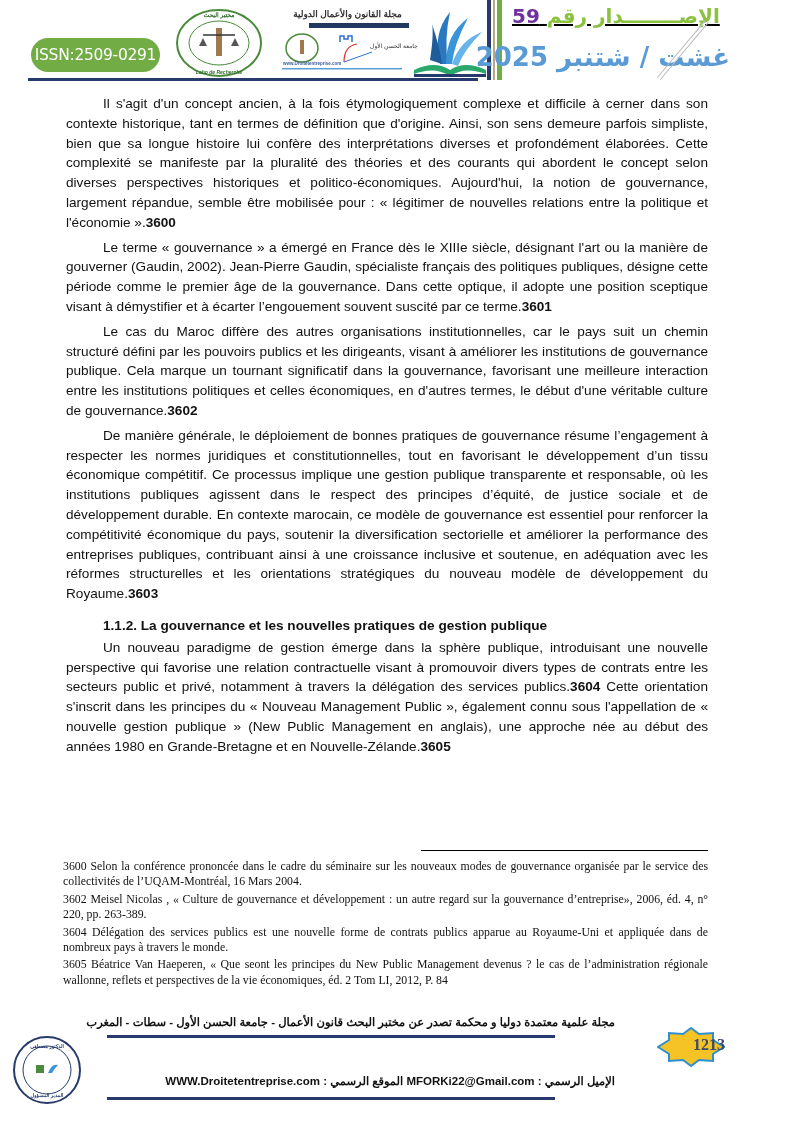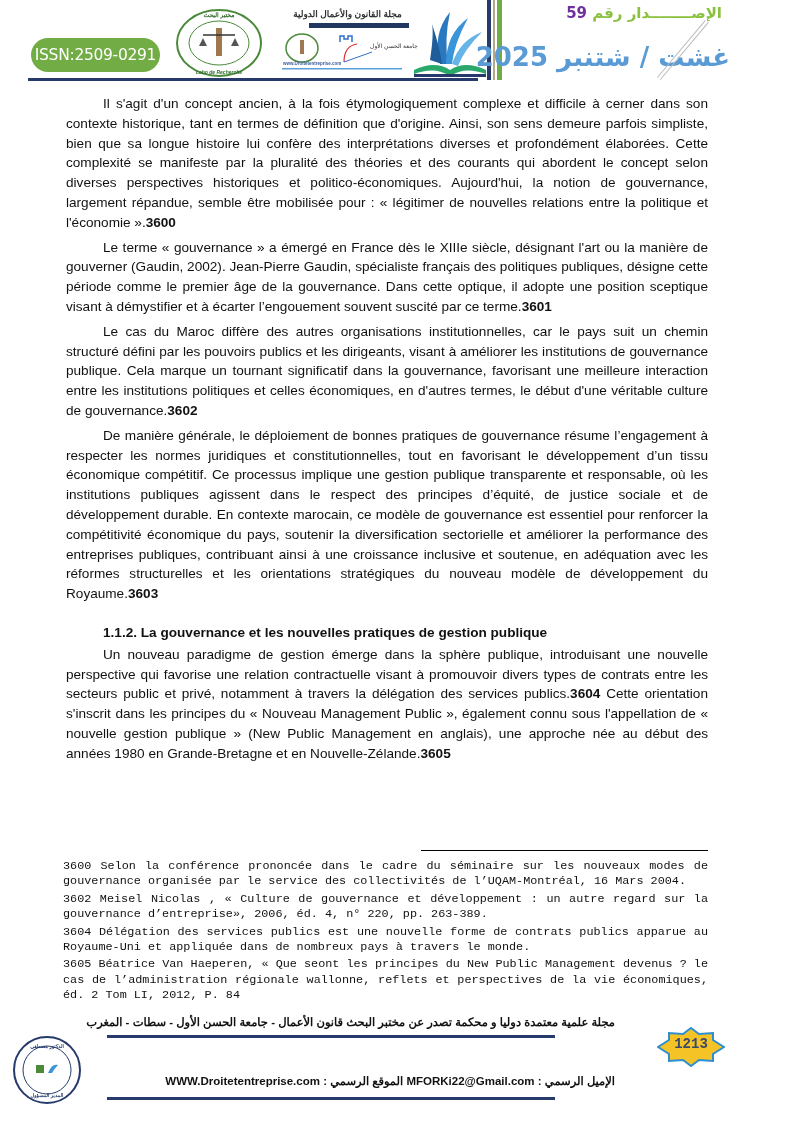--- a/index.html
+++ b/index.html
@@ -17,57 +17,57 @@
   .journal-logo { position: absolute; left: 282px; top: 6px; width: 200px; height: 68px; }
   .journal-title-ar { position: absolute; left: 285px; top: 9px; width: 125px; font-size: 9px; font-weight: bold; color: #333; text-align: center; direction: rtl; }
   .journal-url { position: absolute; left: 283px; top: 61px; font-size: 4.5px; font-weight: bold; color: #3c5d9a; }
   .book-logo { position: absolute; left: 410px; top: 4px; width: 80px; height: 76px; }
   .vbar { position: absolute; top: 0; height: 80px; }
   .vbar.b1 { left: 487px; width: 4px; background: #263a6b; }
   .vbar.b2 { left: 493px; width: 2px; background: #b5a98a; }
   .vbar.b3 { left: 497px; width: 5px; background: #72ac45; }
   .issue-line1 {
     position: absolute; left: 512px; top: 4px; width: 210px; height: 30px;
-    font-family: "DejaVu Sans", sans-serif; font-weight: bold; font-size: 15px; direction: rtl; text-align: right; white-space: nowrap;
+    font-family: "DejaVu Sans", sans-serif; font-weight: bold; font-size: 20px; direction: rtl; text-align: left; white-space: nowrap; text-decoration: underline;
   }
   .issue-line1 .ar { color: #8ac13f; }
   .issue-line1 .num { color: #7030a0; }
   .issue-line2 {
     position: absolute; left: 510px; top: 42px; width: 220px; height: 36px;
     font-family: "DejaVu Sans", sans-serif; font-weight: bold; font-size: 26px; color: #5a9bd5; direction: rtl; text-align: right; white-space: nowrap;
   }
   .diag-line { position: absolute; left: 705px; top: 20px; width: 1px; height: 75px; background: #bbb; transform: rotate(40deg); transform-origin: top left; }
   .diag-line.l2 { left: 708px; top: 22px; }
 
   
   .body-text {
     position: absolute; left: 66px; top: 94px; width: 642px;
     font-family: "Liberation Sans", sans-serif; font-size: 13.6px; line-height: 19.8px; text-align: justify; color: #111;
   }
   .body-text p { margin: 0 0 5px 0; text-indent: 37px; }
   .body-text b { font-weight: bold; }
-  .section-heading { margin: 19px 0 2px 37px; font-weight: bold; font-size: 13.6px; line-height: 19.8px; }
+  .section-heading { margin: 12px 0 2px 37px; font-weight: bold; font-size: 13.6px; line-height: 19.8px; }
 
   
   .fn-rule { position: absolute; left: 421px; top: 850px; width: 287px; height: 1px; background: #000; }
   .footnotes {
     position: absolute; left: 63px; top: 859px; width: 645px;
     font-family: "Liberation Serif", serif; font-size: 11.8px; line-height: 15.4px; text-align: justify; color: #111;
   }
-  .footnotes .fn { margin: 0 0 2px 0; font-family: Liberation Mono, monospace; }
+  .footnotes .fn { margin: 0 0 2px 0; }
 
   
   .footer-seal { position: absolute; left: 12px; top: 1035px; width: 70px; height: 70px; }
   .footer-rule { position: absolute; left: 107px; height: 3px; background: #263a6b; width: 448px; }
   .footer-rule.top { top: 1035px; }
   .footer-rule.bottom { top: 1097px; }
   .footer-line1 { position: absolute; left: 107px; top: 1015px; width: 508px; font-size: 11.5px; font-weight: bold; direction: rtl; text-align: left; color: #111; white-space: nowrap; }
   .footer-line2 { position: absolute; left: 125px; top: 1074px; width: 490px; font-size: 11.5px; font-weight: bold; direction: rtl; text-align: right; color: #111; white-space: nowrap; }
   .page-badge { position: absolute; left: 657px; top: 1027px; width: 68px; height: 40px; }
-  .page-num { position: absolute; left: 657px; top: 1036px; width: 68px; text-align: center; font-family: Liberation Mono, monospace; font-weight: bold; font-size: 14px; color: #3a4a6a; }
+  .page-num { position: absolute; left: 657px; top: 1036px; width: 68px; text-align: right; font-family: Liberation Serif, serif; font-weight: bold; font-size: 16px; color: #3a4a6a; }
 </style>
 </head>
 <body>
 
 <div class="header">
   <div class="issn">ISSN:2509-0291</div>
 
   <svg class="lab-seal" viewBox="0 0 88 70">
     <ellipse cx="44" cy="35" rx="42" ry="33" fill="#fff" stroke="#4a8a3a" stroke-width="2"></ellipse>
     <ellipse cx="44" cy="35" rx="30" ry="22" fill="none" stroke="#4a8a3a" stroke-width="1"></ellipse>

